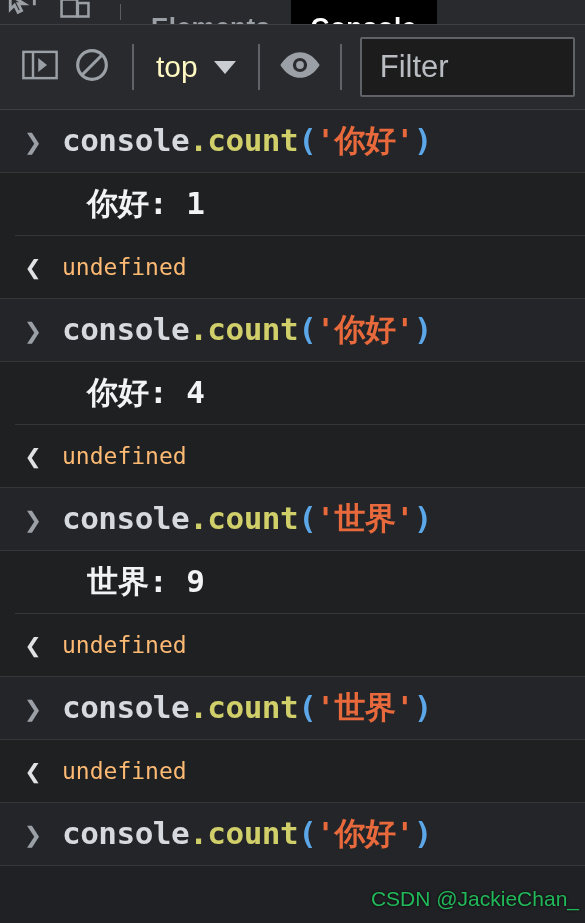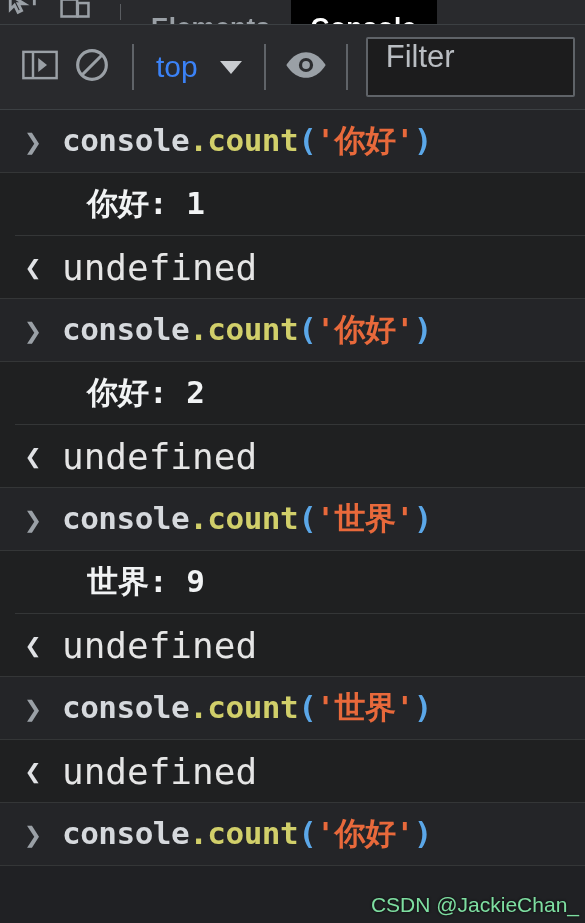--- a/index.html
+++ b/index.html
@@ -50,37 +50,37 @@
     border-bottom: 1px solid #3c4043;
     overflow: hidden;
   }
   .tb-btn {
     width: 52px; height: 56px;
     display: flex; align-items: center; justify-content: center;
     flex: 0 0 auto;
   }
   .tb-sep { width: 2px; height: 46px; background: #5f6368; flex: 0 0 auto; margin: 0 14px; }
   .ctx {
-    display: flex; align-items: center; gap: 22px;
-    color: #3b82f6; font-size: 30px; flex: 0 0 auto;
+    display: flex; align-items: center; gap: 16px;
+    color: #fef9c3; font-size: 30px; flex: 0 0 auto;
     padding: 0 8px;
   }
   .caret {
     width: 0; height: 0;
     border-left: 11px solid transparent;
     border-right: 11px solid transparent;
     border-top: 13px solid #c9ccd0;
   }
   .filterbox {
     flex: 1 1 auto; min-width: 0;
     height: 60px;
     background: #1c1c1d;
     border: 2px solid #5f6368;
     border-radius: 2px;
-    display: flex; 
+    display: flex; align-items: center;
     padding-left: 18px;
     color: #b9bdc2; font-size: 31px;
     margin-left: 4px;
     white-space: nowrap; overflow: hidden;
   }
 
   
   .console { background: #1f2021; position: relative; }
   .row {
     height: 63px;
@@ -110,28 +110,28 @@
   .tok-punct { color: #5ba7e8; }
   .tok-str   { color: #e8693b; }
 
   .out-text {
     font-family: "DejaVu Sans Mono", "Liberation Mono", monospace;
     font-size: 31px; font-weight: 700; color: #f1f3f4;
     padding-left: 14px;
   }
   .undef {
     font-family: "DejaVu Sans Mono", "Liberation Mono", monospace;
-    font-size: 36px; color: #e5e5e5; padding-left: 4px;
+    font-size: 23px; color: #fdba74; padding-left: 4px;
   }
 
   
   .watermark {
     position: absolute;
-    right: 6px; bottom: 6px;
-    color: #86efac;
+    right: 6px; bottom: 12px;
+    color: #22c55e;
     font-size: 21px;
     font-family: "Liberation Sans", sans-serif;
     opacity: .92;
     pointer-events: none;
     text-shadow: 0 0 3px #000;
   }
 </style>
 </head>
 <body>
 
@@ -227,21 +227,21 @@
         <span class="undef">undefined</span>
       </div>
       <div class="row input">
         <div class="gutter">
           <span style="color: rgb(154, 160, 166); font-size: 30px; font-weight: 700; font-family: &quot;DejaVu Sans Mono&quot;, &quot;Liberation Mono&quot;, monospace;">❯</span>
         </div>
         <span class="code"><span class="tok-obj">console</span><span class="tok-fn">.</span><span class="tok-fn">count</span><span class="tok-punct">(</span><span class="tok-str">'</span><span class="tok-str">你好</span><span class="tok-str">'</span><span class="tok-punct">)</span></span>
       </div>
       <div class="row output">
         <div class="gutter"></div>
-        <span class="out-text">你好: 2</span>
+        <span class="out-text">你好: 4</span>
       </div>
       <div class="row result">
         <div class="gutter">
           <span style="color: rgb(224, 226, 229); font-size: 28px; font-weight: 700; font-family: &quot;DejaVu Sans Mono&quot;, &quot;Liberation Mono&quot;, monospace;">❮</span>
         </div>
         <span class="undef">undefined</span>
       </div>
       <div class="row input">
         <div class="gutter">
           <span style="color: rgb(154, 160, 166); font-size: 30px; font-weight: 700; font-family: &quot;DejaVu Sans Mono&quot;, &quot;Liberation Mono&quot;, monospace;">❯</span>

